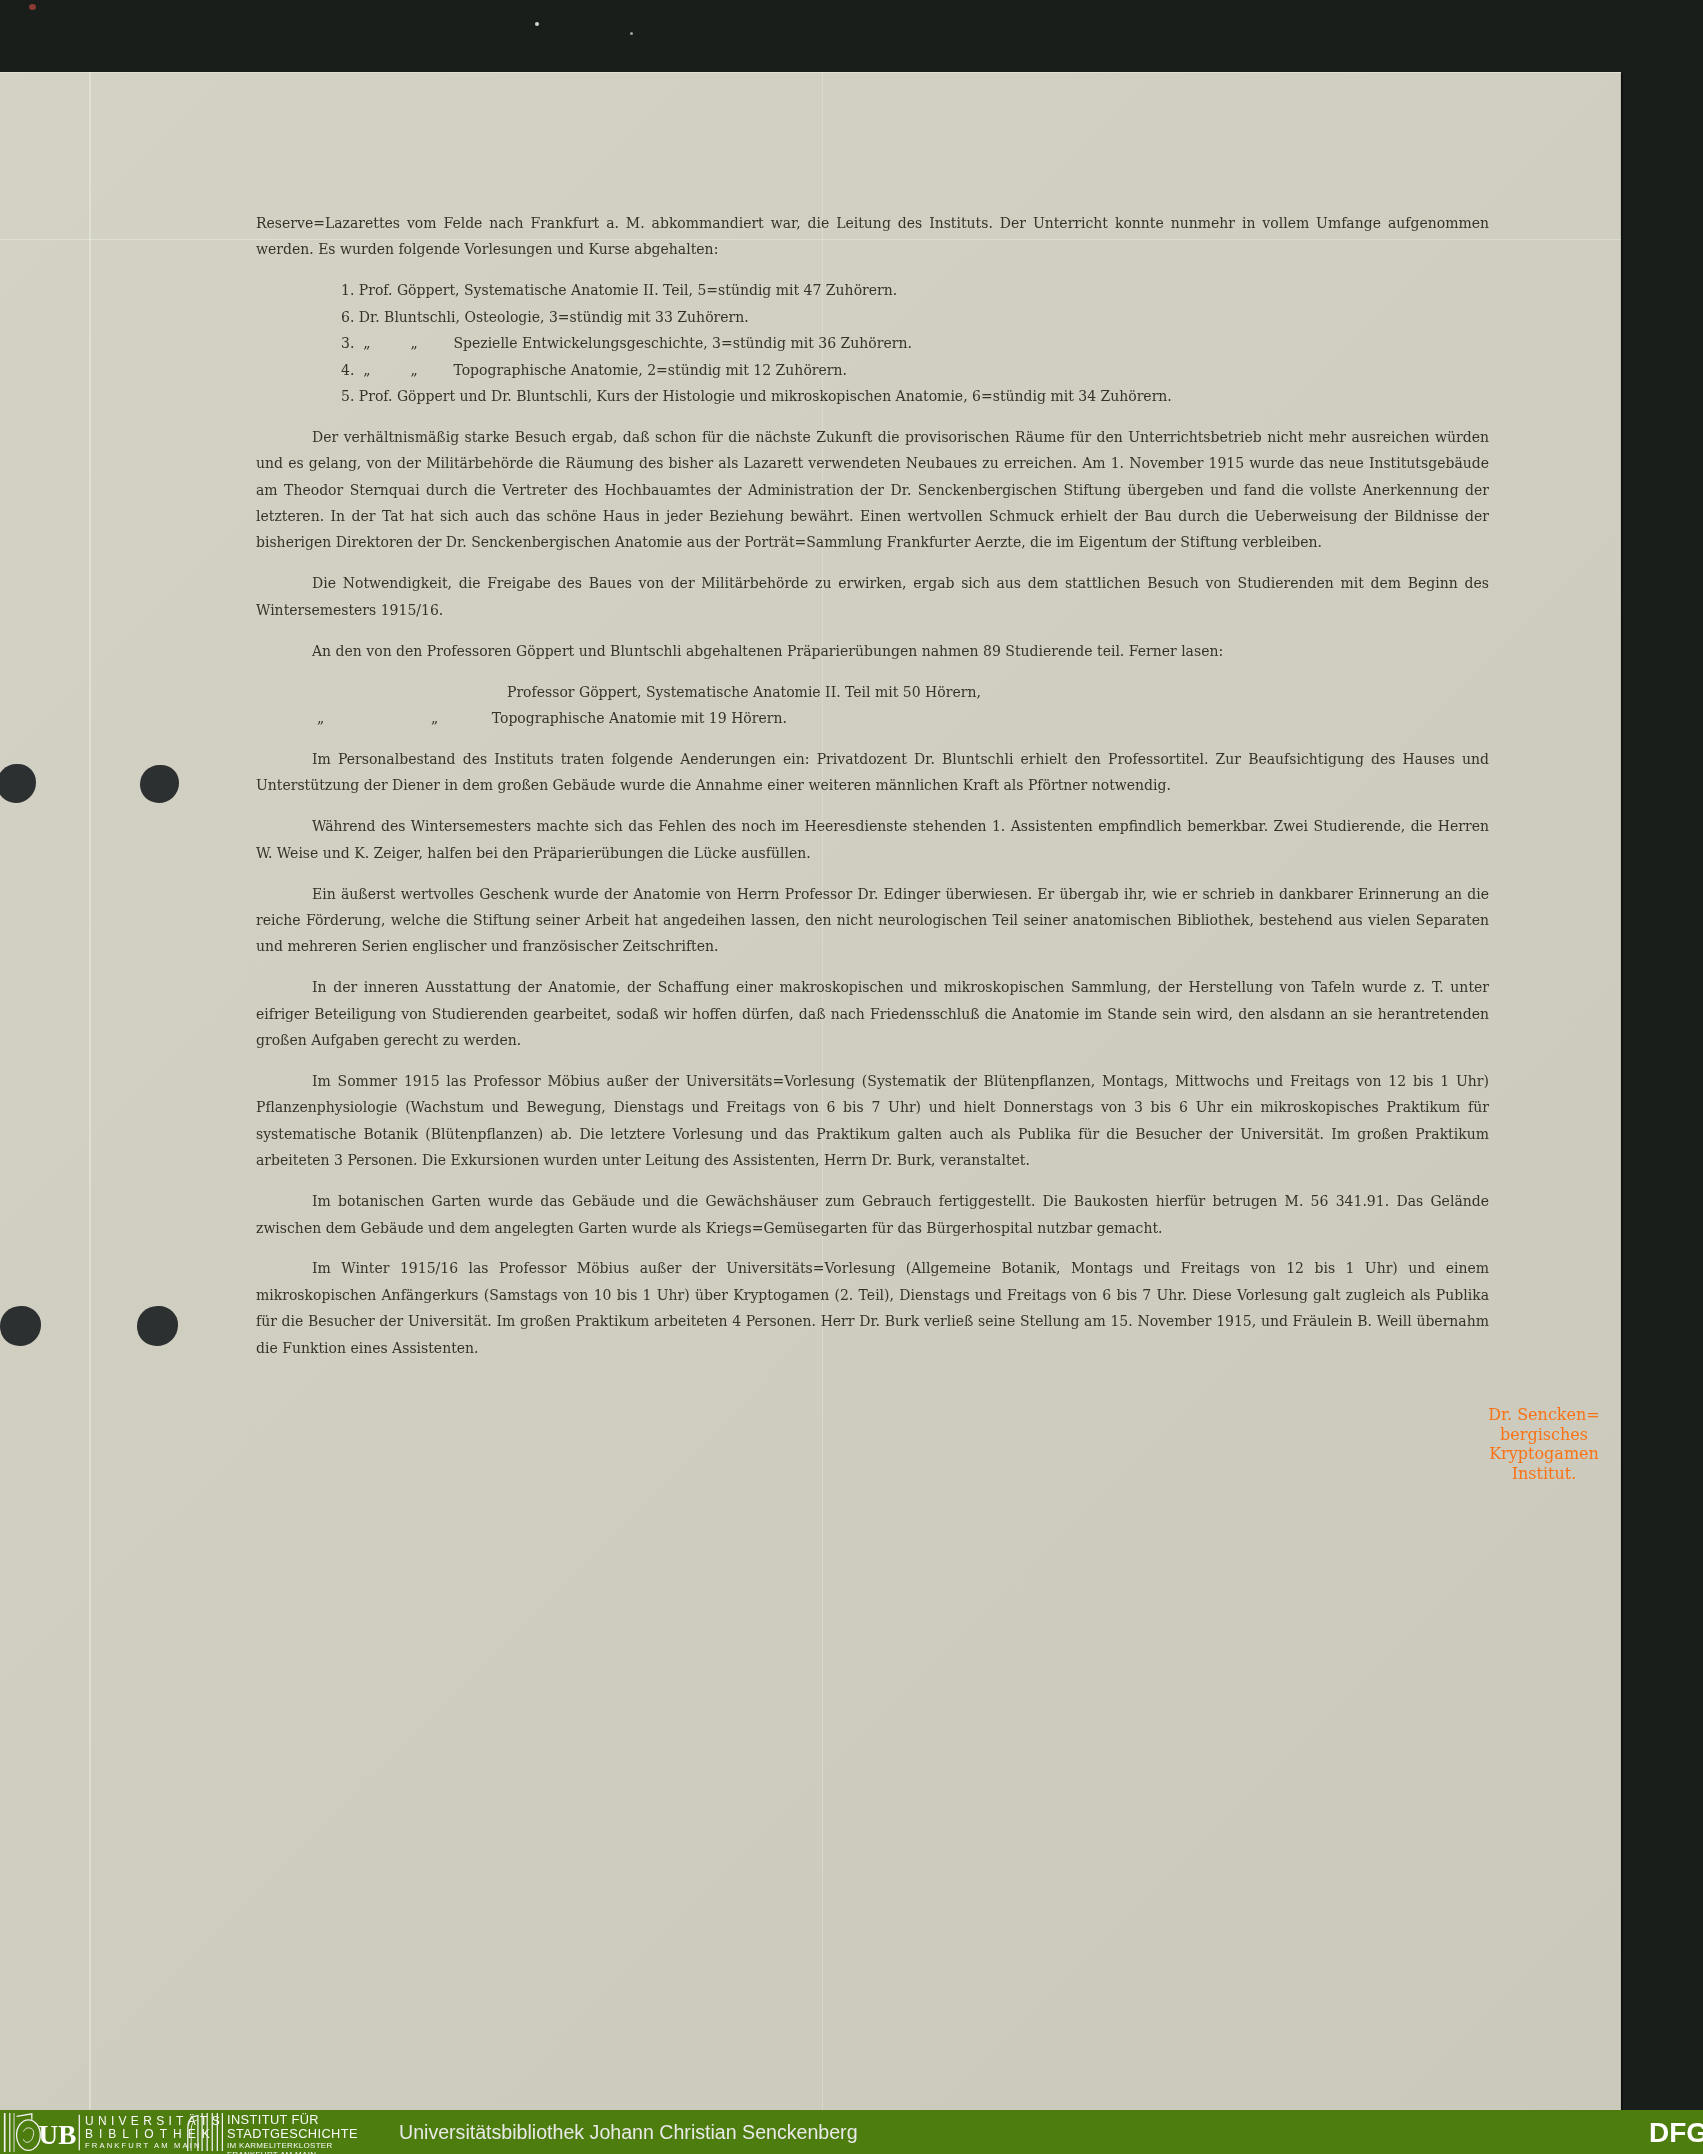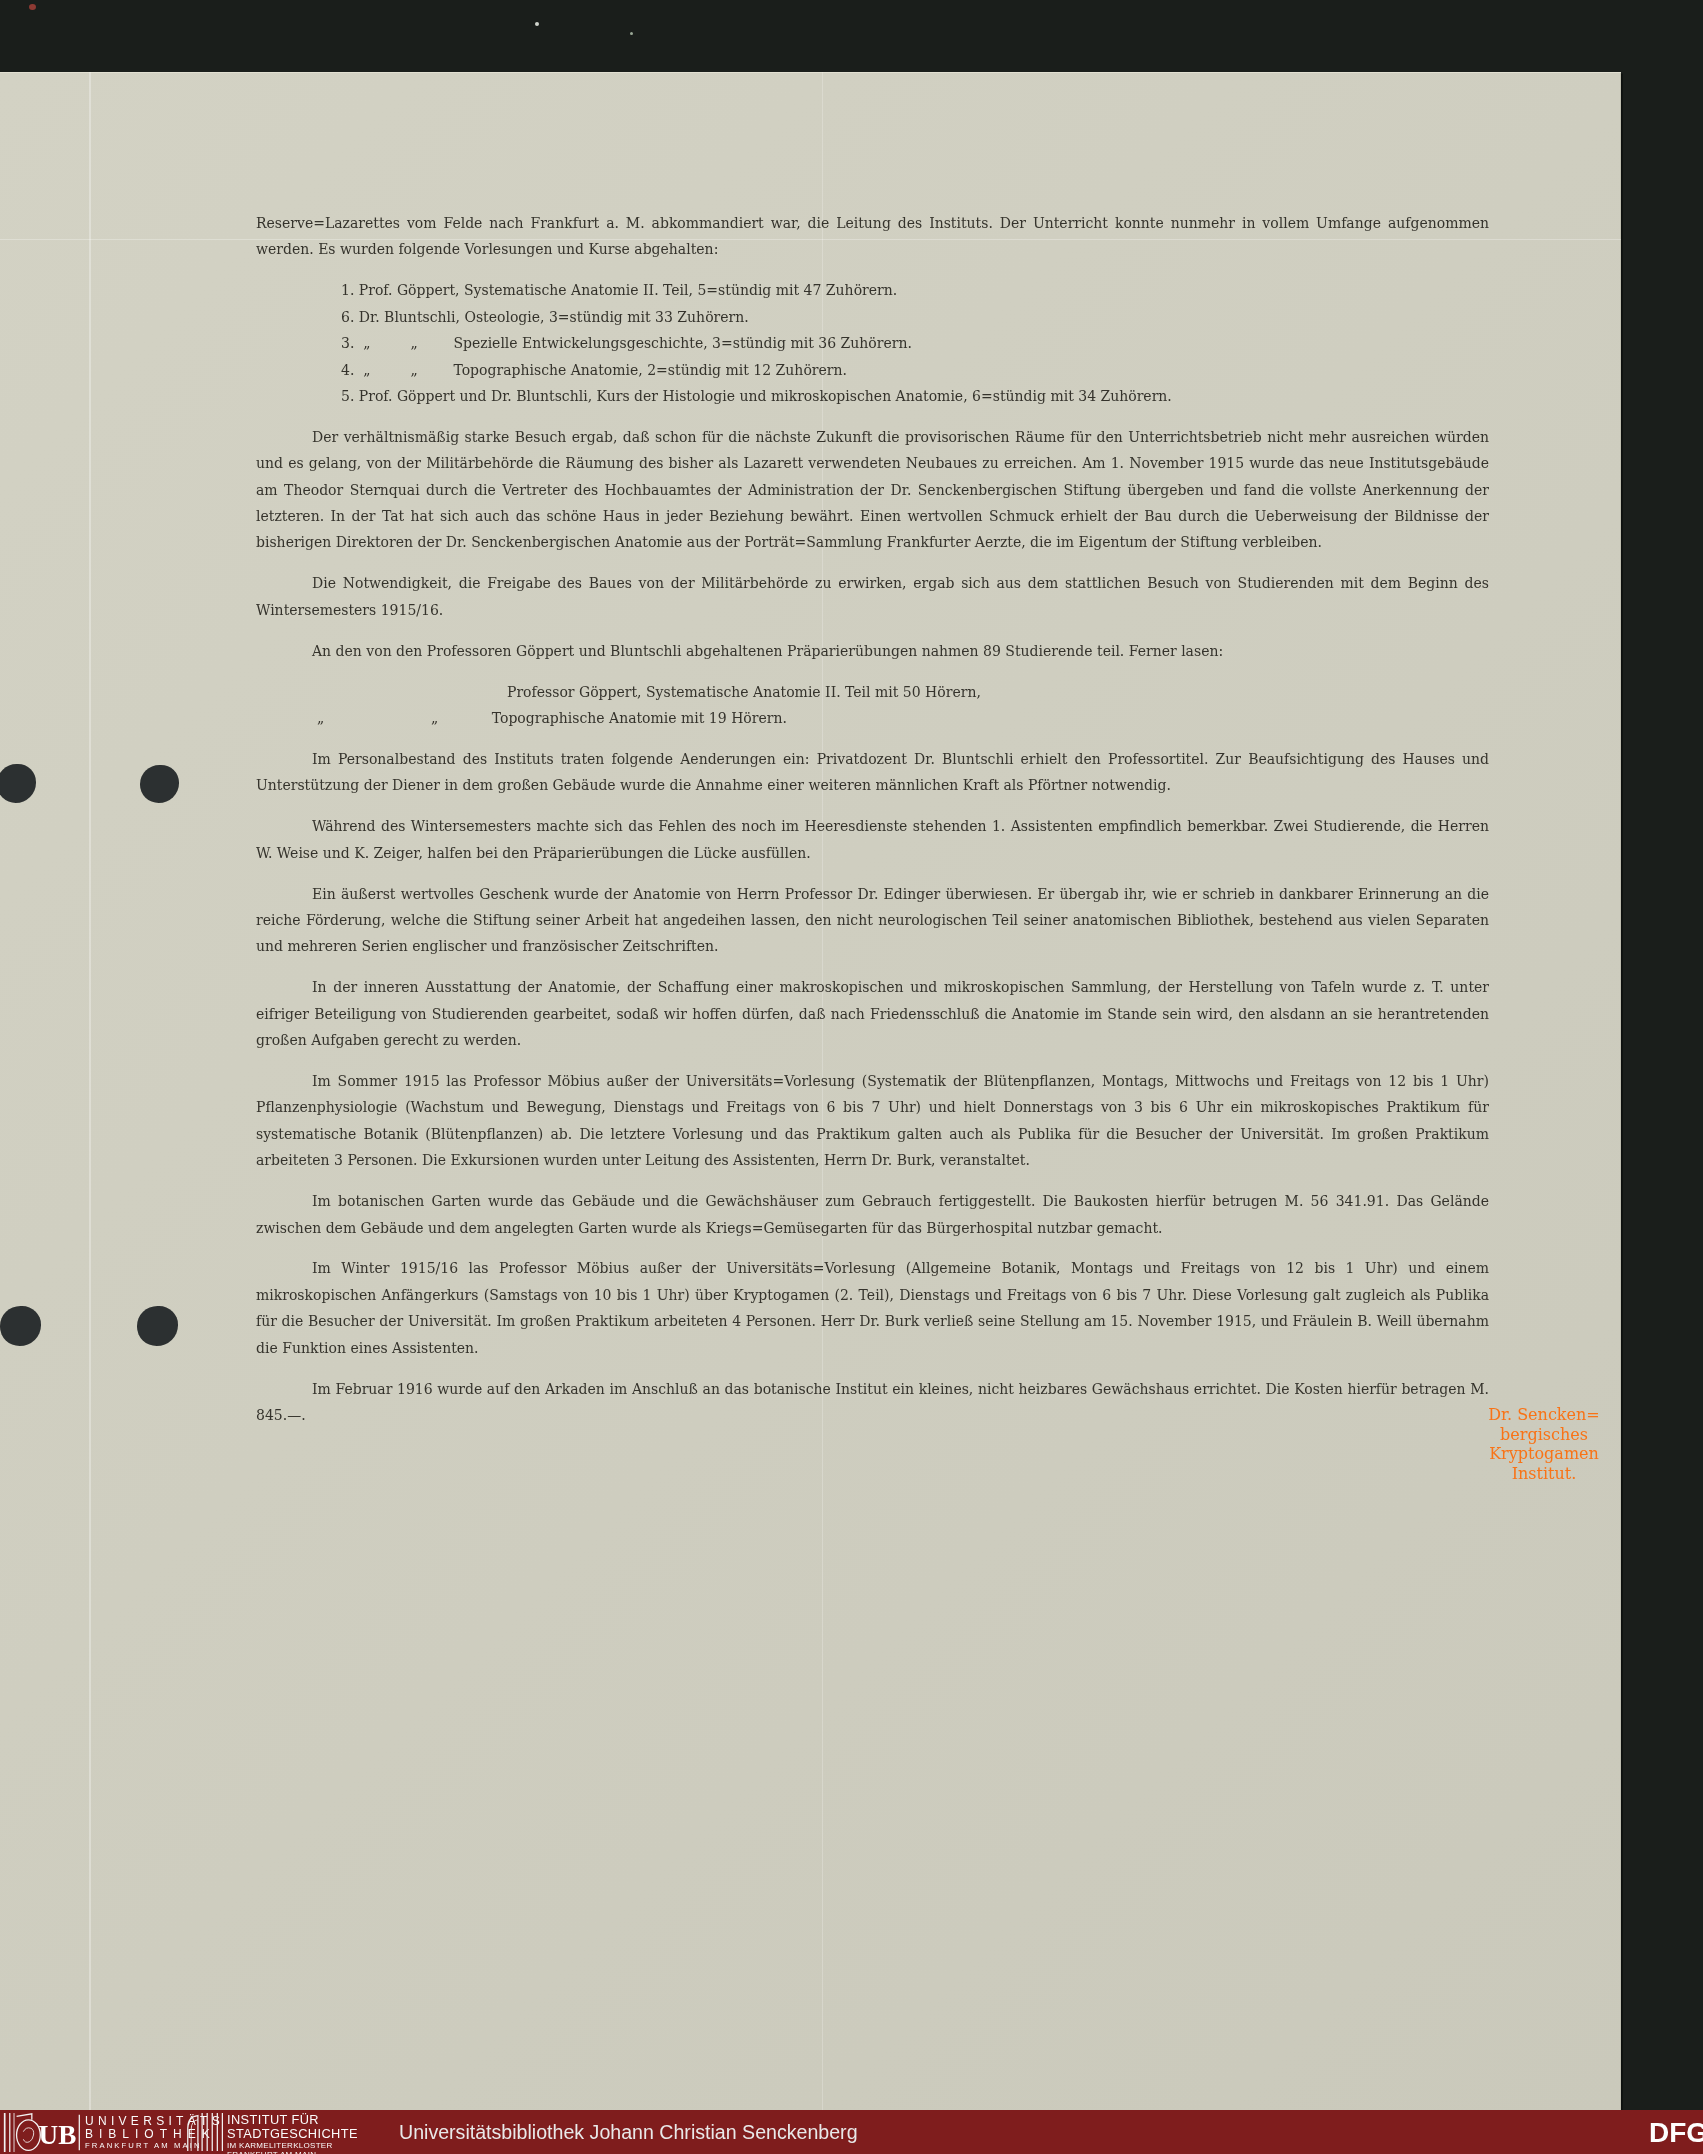--- a/index.html
+++ b/index.html
@@ -40,21 +40,21 @@
   .ll-1{margin-left:149px;}
   .ll-2{margin-left:61px;}
   
   .margin-note{
     position:absolute;left:1480px;top:1405px;width:128px;
     font-size:16px;line-height:19.6px;color:#f97316;text-align:center;
   }
   
   .footer{
     position:absolute;left:0;top:2110px;width:1704px;height:44px;
-    background:#7f1d1d;color:#f2f2f2;
+    background:#4d7c0f;color:#f2f2f2;
     font-family:"Liberation Sans", sans-serif;
   }
   .ub-emblem{position:absolute;left:3.4px;top:2.6px;}
   .ub-textcol{position:absolute;left:85px;top:5.1px;color:#fbfbfb;}
   .ub-l1{font-size:12px;letter-spacing:4.3px;line-height:12.8px;}
   .ub-l2{font-size:12px;letter-spacing:6px;line-height:12.8px;}
   .ub-l3{font-size:7.7px;letter-spacing:2.1px;line-height:10.2px;}
   .arch-icon{position:absolute;left:186px;top:3.4px;}
   .stadt-textcol{position:absolute;left:227px;top:3.4px;color:#fbfbfb;}
   .st-l1,.st-l2{font-size:12.8px;font-weight:normal;letter-spacing:0.4px;line-height:13.6px;}
@@ -102,21 +102,20 @@
     <div class="ll ll-2">„                        „            Topographische Anatomie mit 19 Hörern.</div>
   </div>
 
   <p class="para ind">Im Personalbestand des Instituts traten folgende Aenderungen ein:  Privatdozent Dr. Bluntschli erhielt den Professortitel.  Zur Beaufsichtigung des Hauses und Unterstützung der Diener in dem großen Gebäude wurde die Annahme einer weiteren männlichen Kraft als Pförtner notwendig.</p>
   <p class="para ind">Während des Wintersemesters machte sich das Fehlen des noch im Heeresdienste stehenden 1. Assistenten empfindlich bemerkbar.  Zwei Studierende, die Herren W. Weise und K. Zeiger, halfen bei den Präparierübungen die Lücke ausfüllen.</p>
   <p class="para ind">Ein äußerst wertvolles Geschenk wurde der Anatomie von Herrn Professor Dr. Edinger überwiesen.  Er übergab ihr, wie er schrieb in dankbarer Erinnerung an die reiche Förderung, welche die Stiftung seiner Arbeit hat angedeihen lassen, den nicht neurologischen Teil seiner anatomischen Bibliothek, bestehend aus vielen Separaten und mehreren Serien englischer und französischer Zeitschriften.</p>
   <p class="para ind">In der inneren Ausstattung der Anatomie, der Schaffung einer makroskopischen und mikroskopischen Sammlung, der Herstellung von Tafeln wurde z. T. unter eifriger Beteiligung von Studierenden gearbeitet, sodaß wir hoffen dürfen, daß nach Friedensschluß die Anatomie im Stande sein wird, den alsdann an sie herantretenden großen Aufgaben gerecht zu werden.</p>
   <p class="para ind">Im Sommer 1915 las Professor Möbius außer der Universitäts=Vorlesung (Systematik der Blütenpflanzen, Montags, Mittwochs und Freitags von 12 bis 1 Uhr) Pflanzenphysiologie (Wachstum und Bewegung, Dienstags und Freitags von 6 bis 7 Uhr) und hielt Donnerstags von 3 bis 6 Uhr ein mikroskopisches Praktikum für systematische Botanik (Blütenpflanzen) ab.  Die letztere Vorlesung und das Praktikum galten auch als Publika für die Besucher der Universität.  Im großen Praktikum arbeiteten 3 Personen.  Die Exkursionen wurden unter Leitung des Assistenten, Herrn Dr. Burk, veranstaltet.</p>
   <p class="para ind">Im botanischen Garten wurde das Gebäude und die Gewächshäuser zum Gebrauch fertiggestellt. Die Baukosten hierfür betrugen M. 56 341.91.  Das Gelände zwischen dem Gebäude und dem angelegten Garten wurde als Kriegs=Gemüsegarten für das Bürgerhospital nutzbar gemacht.</p>
   <p class="para ind">Im Winter 1915/16 las Professor Möbius außer der Universitäts=Vorlesung (Allgemeine Botanik, Montags und Freitags von 12 bis 1 Uhr) und einem mikroskopischen Anfängerkurs (Samstags von 10 bis 1 Uhr) über Kryptogamen (2. Teil), Dienstags und Freitags von 6 bis 7 Uhr.  Diese Vorlesung galt zugleich als Publika für die Besucher der Universität.  Im großen Praktikum arbeiteten 4 Personen. Herr Dr. Burk verließ seine Stellung am 15. November 1915, und Fräulein B. Weill übernahm die Funktion eines Assistenten.</p>
-  <p class="para ind">Im Februar 1916 wurde auf den Arkaden im Anschluß an das botanische Institut ein kleines, nicht heizbares Gewächshaus errichtet.  Die Kosten hierfür betragen M. 845.—.</p>
 </div>
 
 <div class="margin-note">
   <div>Dr. Sencken=</div>
   <div>bergisches</div>
   <div>Kryptogamen</div>
   <div>Institut.</div>
 </div>
 
 <div class="footer">

